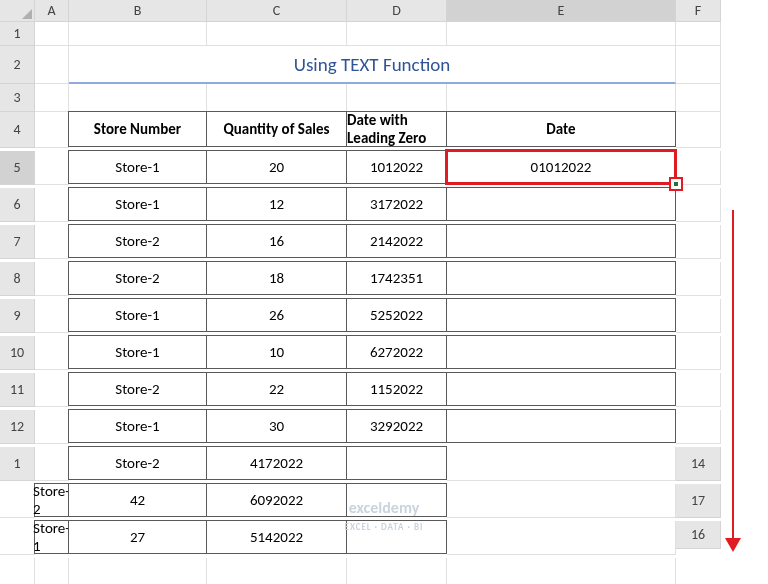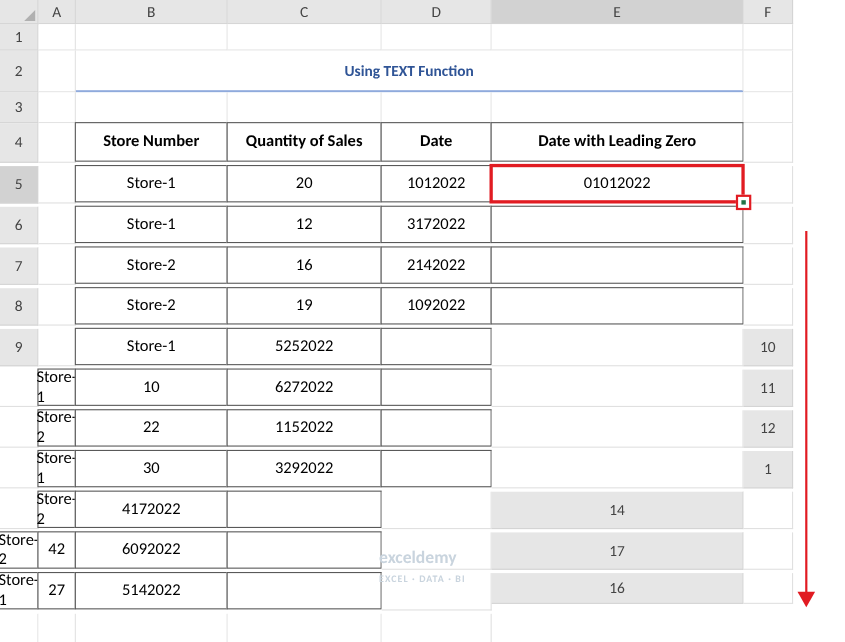--- a/index.html
+++ b/index.html
@@ -75,22 +75,22 @@
   .r6, .r7, .r8, .r9, .r10, .r11, .r12, .r13, .r14, .r15 { height: 34px; }
   .r16 { height: 28px; }
 
   
   .title-cell {
     grid-column: 3 / 7;
     display: flex;
     align-items: center;
     justify-content: center;
     color: #2f5496;
-    font-weight: bold;
-    font-size: 14px;
+    font-weight: normal;
+    font-size: 19px;
     border-bottom: 2px solid #8faadc;
   }
 
   
   .tcell {
     border: 1px solid #595959;
     display: flex;
     align-items: center;
     justify-content: center;
     font-size: 15px;
@@ -147,20 +147,21 @@
   
   .watermark {
     position: absolute;
     bottom: 50px;
     left: 50%;
     transform: translateX(-50%);
     color: #c9d4de;
     font-size: 16px;
     font-weight: bold;
     z-index: 1;
+    text-align: center;
     line-height: 1.1;
     pointer-events: none;
   }
   .watermark .sub {
     font-size: 9px;
     letter-spacing: 1px;
     font-weight: bold;
   }
 </style>
 </head>
@@ -194,22 +195,22 @@
   <div class="cell r3"></div>
   <div class="cell r3"></div>
   <div class="cell r3"></div>
   <div class="cell r3"></div>
   <div class="cell r3"></div>
 
   <div class="row-header r4">4</div>
   <div class="cell r4"></div>
   <div class="cell r4 tcell thead">Store Number</div>
   <div class="cell r4 tcell thead">Quantity of Sales</div>
+  <div class="cell r4 tcell thead">Date with Leading Zero</div>
   <div class="cell r4 tcell thead">Date</div>
-  <div class="cell r4 tcell thead">Date with Leading Zero</div>
   <div class="cell r4"></div>
 
   <div class="row-header r5 selected">5</div>
   <div class="cell r5"></div>
   <div class="cell r5 tcell">Store-1</div>
   <div class="cell r5 tcell">20</div>
   <div class="cell r5 tcell">1012022</div>
   <div class="cell r5 tcell selected-cell">
     <span>01012022</span>
     <div class="fill-handle"></div>
@@ -228,28 +229,29 @@
   <div class="cell r7"></div>
   <div class="cell r7 tcell">Store-2</div>
   <div class="cell r7 tcell">16</div>
   <div class="cell r7 tcell">2142022</div>
   <div class="cell r7 tcell"></div>
   <div class="cell r7"></div>
 
   <div class="row-header r8">8</div>
   <div class="cell r8"></div>
   <div class="cell r8 tcell">Store-2</div>
-  <div class="cell r8 tcell">19</div>
-  <div class="cell r8 tcell">1092022</div>
+  <div class="cell r8 tcell">18</div>
+  <div class="cell r8 tcell">1742351</div>
   <div class="cell r8 tcell"></div>
   <div class="cell r8"></div>
 
   <div class="row-header r9">9</div>
   <div class="cell r9"></div>
   <div class="cell r9 tcell">Store-1</div>
+  <div class="cell r9 tcell">26</div>
   <div class="cell r9 tcell">5252022</div>
   <div class="cell r9 tcell"></div>
   <div class="cell r9"></div>
 
   <div class="row-header r10">10</div>
   <div class="cell r10"></div>
   <div class="cell r10 tcell">Store-1</div>
   <div class="cell r10 tcell">10</div>
   <div class="cell r10 tcell">6272022</div>
   <div class="cell r10 tcell"></div>

